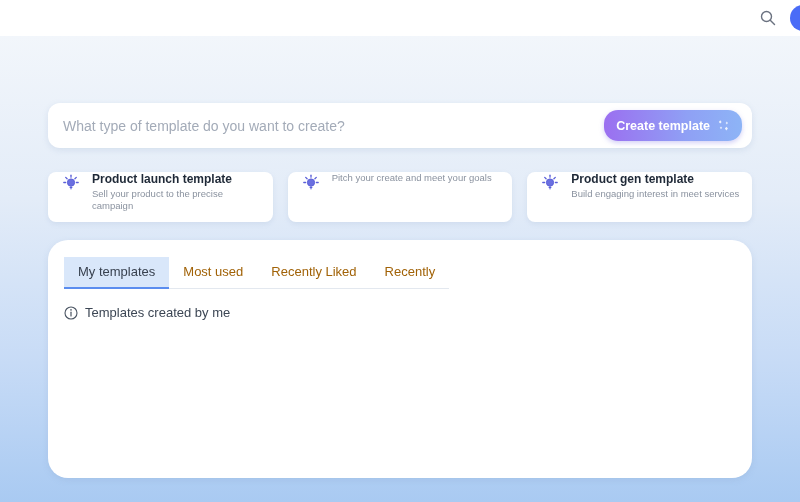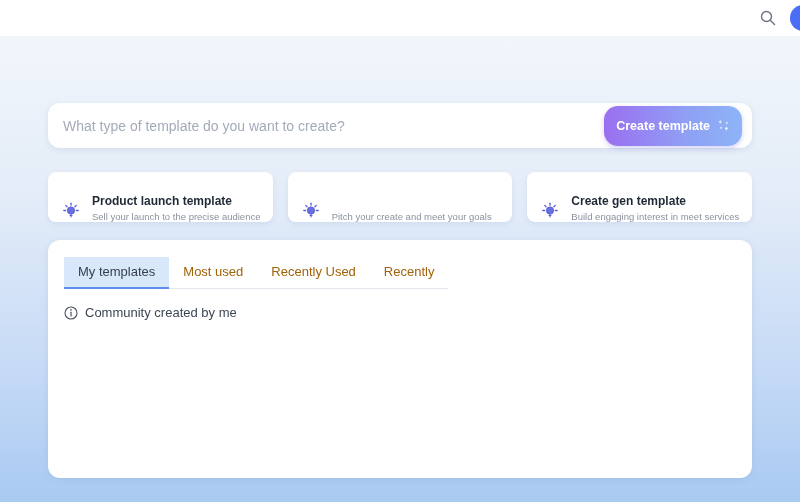--- a/index.html
+++ b/index.html
@@ -55,21 +55,21 @@
     border: none; outline: none;
     font-family: "Liberation Sans", sans-serif;
     font-size: 14px;
     color: #374151;
     background: transparent;
   }
   .prompt-input::placeholder { color: #a3abb8; }
   .create-btn {
     border: none;
     cursor: pointer;
-    height: 40px;
+    height: 31px;
     padding: 0 12px;
     border-radius: 14px;
     background: linear-gradient(90deg, #9b6ff0 0%, #8fa0f5 60%, #8db4f6 100%);
     color: #ffffff;
     font-family: "Liberation Sans", sans-serif;
     font-size: 12.5px;
     font-weight: bold;
     display: flex; align-items: center; gap: 7px;
     box-shadow: 0 2px 5px rgba(130,120,230,0.35);
   }
@@ -77,21 +77,21 @@
   
   .cards-row {
     margin-top: 24px;
     display: flex; gap: 15px;
   }
   .suggest-card {
     flex: 1;
     background: #ffffff;
     border-radius: 8px;
     height: 50px;
-    display: flex; align-items: flex-end;
+    display: flex; align-items: flex-start;
     padding: 0 12px;
     gap: 10px;
     cursor: pointer;
     box-shadow: 0 2px 5px rgba(120,150,190,0.15);
   }
   .bulb-wrap { width: 22px; height: 22px; flex: 0 0 auto; display: flex; align-items: center; justify-content: center; }
   .card-texts { display: flex; flex-direction: column; gap: 2px; }
   .card-title {
     font-size: 12px;
     font-weight: bold;
@@ -101,21 +101,21 @@
   .card-sub {
     font-size: 9.5px;
     color: #8a929f;
     line-height: 1.2;
   }
 
   
   .panel {
     margin-top: 18px;
     background: #ffffff;
-    border-radius: 12px;
+    border-radius: 20px;
     height: 238px;
     padding: 17px 16px 0 16px;
     box-shadow: 0 2px 6px rgba(120,150,190,0.18);
   }
   .tabs {
     display: flex;
     width: fit-content;
     border-bottom: 1px solid #e3e8ef;
   }
   .tab {
@@ -183,21 +183,21 @@
           <rect x="9.1" y="15.2" width="1.8" height="1.1" rx="0.5" fill="#5a5fd8"></rect>
           <line x1="10" y1="2.2" x2="10" y2="4.2" stroke="#5a5fd8" stroke-width="1.3" stroke-linecap="round"></line>
           <line x1="4.7" y1="4.4" x2="6.1" y2="5.8" stroke="#5a5fd8" stroke-width="1.3" stroke-linecap="round"></line>
           <line x1="15.3" y1="4.4" x2="13.9" y2="5.8" stroke="#5a5fd8" stroke-width="1.3" stroke-linecap="round"></line>
           <line x1="2.8" y1="9.5" x2="4.6" y2="9.5" stroke="#5a5fd8" stroke-width="1.3" stroke-linecap="round"></line>
           <line x1="17.2" y1="9.5" x2="15.4" y2="9.5" stroke="#5a5fd8" stroke-width="1.3" stroke-linecap="round"></line>
         </svg>
       </span>
       <span class="card-texts">
         <span class="card-title">Product launch template</span>
-        <span class="card-sub">Sell your launch to the precise audience</span>
+        <span class="card-sub">Sell your product to the precise campaign</span>
       </span>
     </div>
 
     <div class="suggest-card">
       <span class="bulb-wrap">
         <svg width="20" height="20" viewBox="0 0 20 20" fill="none">
           <circle cx="10" cy="9.5" r="3.6" fill="#6a6fe0" stroke="#5a5fd8" stroke-width="1"></circle>
           <rect x="8.6" y="13.4" width="2.8" height="1.6" rx="0.6" fill="#5a5fd8"></rect>
           <rect x="9.1" y="15.2" width="1.8" height="1.1" rx="0.5" fill="#5a5fd8"></rect>
           <line x1="10" y1="2.2" x2="10" y2="4.2" stroke="#5a5fd8" stroke-width="1.3" stroke-linecap="round"></line>
@@ -219,39 +219,39 @@
           <rect x="8.6" y="13.4" width="2.8" height="1.6" rx="0.6" fill="#5a5fd8"></rect>
           <rect x="9.1" y="15.2" width="1.8" height="1.1" rx="0.5" fill="#5a5fd8"></rect>
           <line x1="10" y1="2.2" x2="10" y2="4.2" stroke="#5a5fd8" stroke-width="1.3" stroke-linecap="round"></line>
           <line x1="4.7" y1="4.4" x2="6.1" y2="5.8" stroke="#5a5fd8" stroke-width="1.3" stroke-linecap="round"></line>
           <line x1="15.3" y1="4.4" x2="13.9" y2="5.8" stroke="#5a5fd8" stroke-width="1.3" stroke-linecap="round"></line>
           <line x1="2.8" y1="9.5" x2="4.6" y2="9.5" stroke="#5a5fd8" stroke-width="1.3" stroke-linecap="round"></line>
           <line x1="17.2" y1="9.5" x2="15.4" y2="9.5" stroke="#5a5fd8" stroke-width="1.3" stroke-linecap="round"></line>
         </svg>
       </span>
       <span class="card-texts">
-        <span class="card-title">Create gen template</span>
+        <span class="card-title">Product gen template</span>
         <span class="card-sub">Build engaging interest in meet services</span>
       </span>
     </div>
 
   </div>
 
   <div class="panel">
     <div class="tabs">
       <div class="tab active">My templates</div>
       <div class="tab">Most used</div>
-      <div class="tab">Recently Used</div>
+      <div class="tab">Recently Liked</div>
       <div class="tab">Recently</div>
     </div>
     <div class="empty-row">
       <span style="display:flex;">
         <svg width="14" height="14" viewBox="0 0 14 14" fill="none">
           <circle cx="7" cy="7" r="6" stroke="#4b5563" stroke-width="1.1"></circle>
           <line x1="7" y1="6.2" x2="7" y2="10" stroke="#4b5563" stroke-width="1.2" stroke-linecap="round"></line>
           <circle cx="7" cy="3.9" r="0.8" fill="#4b5563"></circle>
         </svg>
       </span>
-      <span class="empty-text">Community created by me</span>
+      <span class="empty-text">Templates created by me</span>
     </div>
   </div>
 
 </div>
 
 </body></html>

